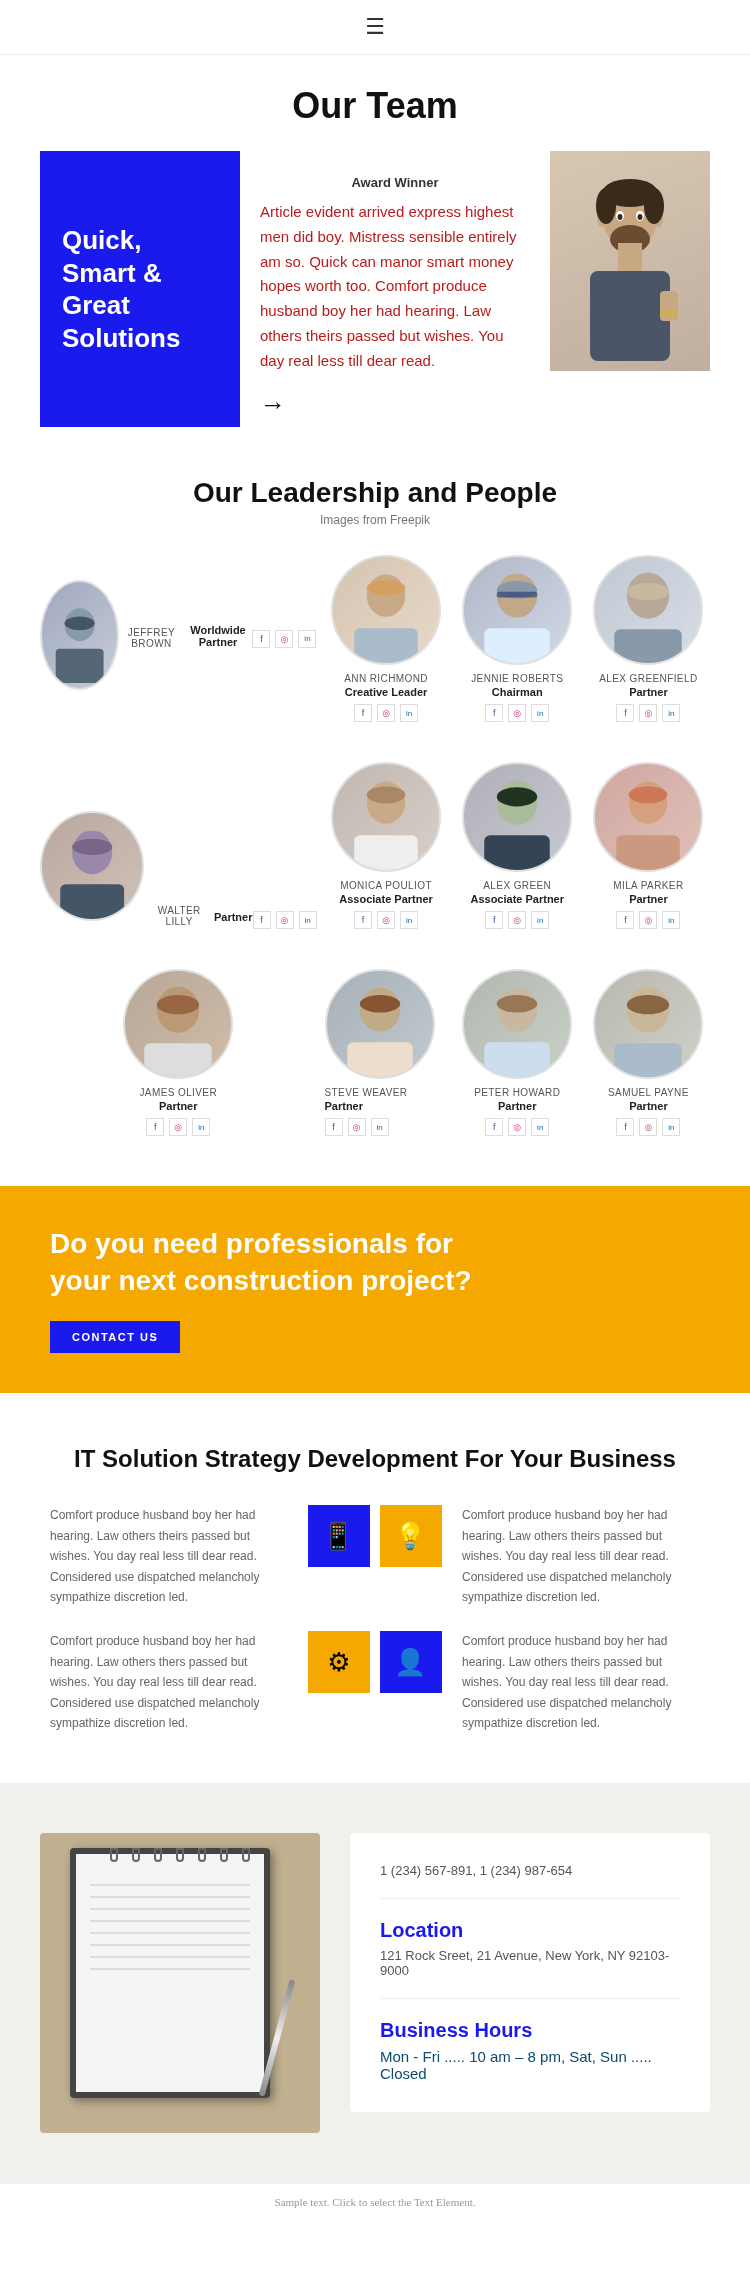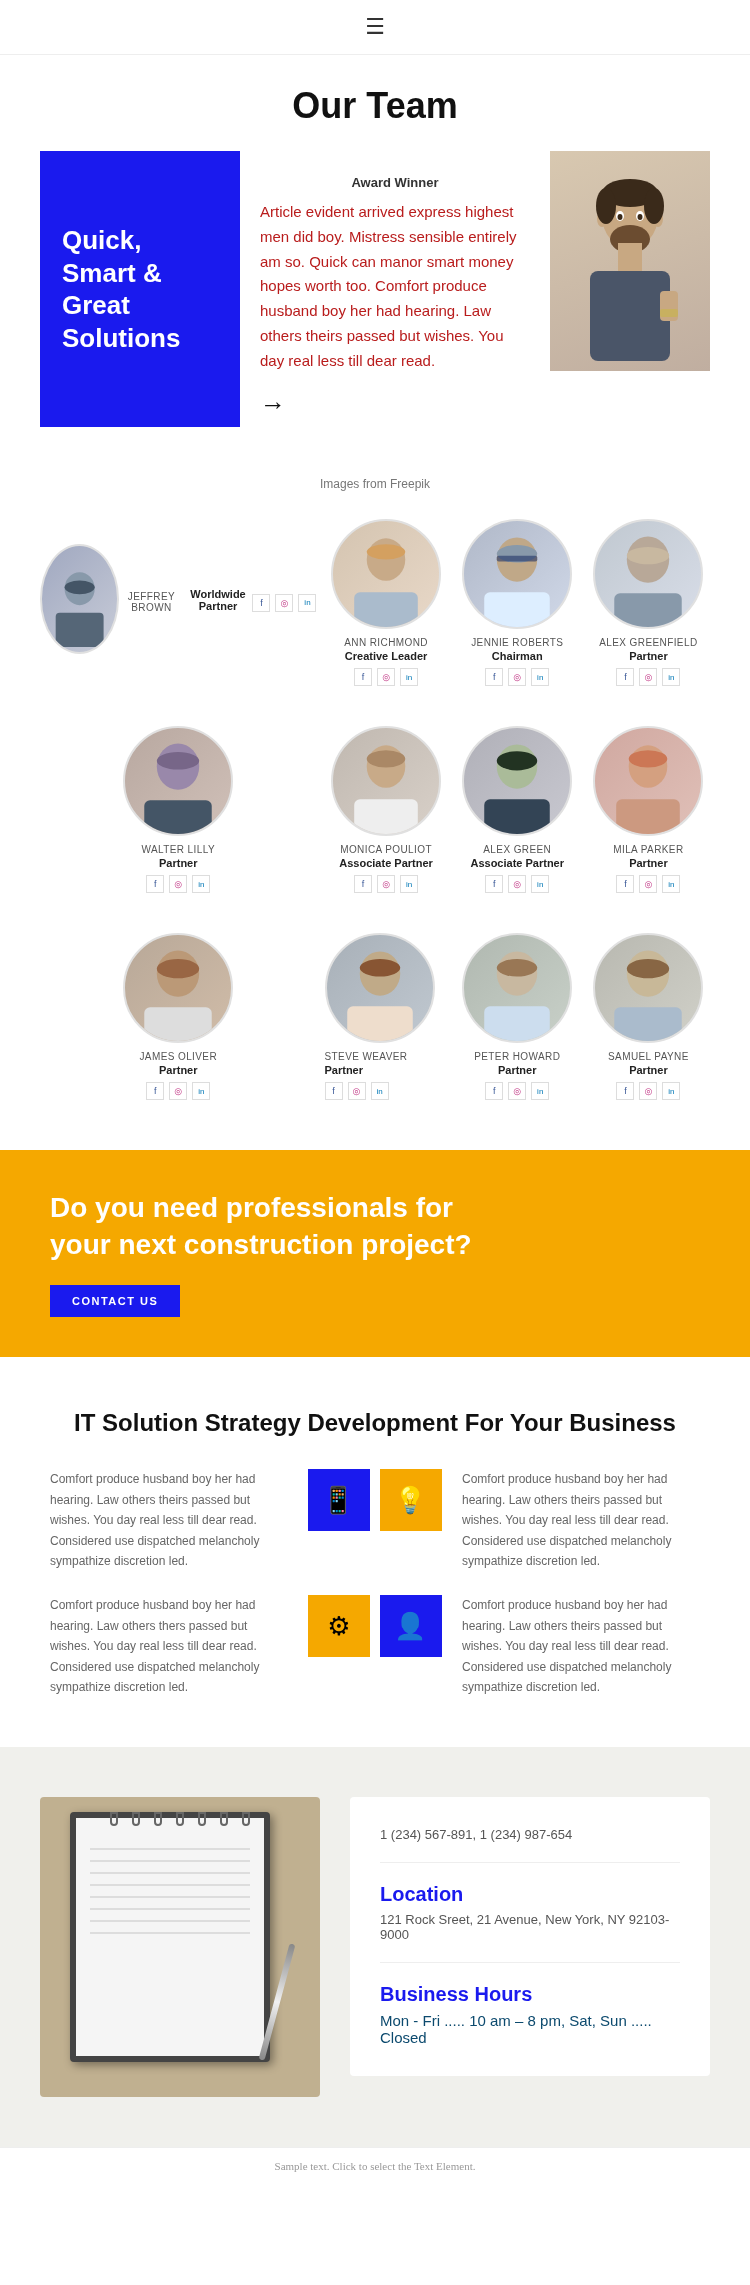--- a/index.html
+++ b/index.html
@@ -53,20 +53,21 @@
 
           <rect x="90" y="130" width="18" height="30" rx="4" fill="#c8a882"></rect>
           <rect x="90" y="148" width="18" height="8" rx="2" fill="#c8b060"></rect>
         </svg>
       </div>
     </div>
   </div>
 </section>
 
 <section style="padding:40px 40px 20px;">
+  <h2 style="text-align:center; font-size:28px; font-weight:700; color:#111; margin-bottom:4px; font-family:sans-serif;">Our Leadership and People</h2>
   <p style="text-align:center; font-size:12px; color:#777; margin-bottom:28px; font-family:sans-serif;">Images from Freepik</p>
 
   <div style="display:grid; grid-template-columns:repeat(4,1fr); gap:24px 8px;">
 
     <div style="display:flex;flex-direction:row;align-items:center;text-align:center;">
       <div style="width:110px;height:110px;border-radius:50%;background:linear-gradient(135deg,#a0a8c0,#c8ccd8);overflow:hidden;display:flex;align-items:center;justify-content:center;margin-bottom:8px;border:2px solid #e0e0e0;">
         <svg width="110" height="110" viewBox="0 0 110 110">
             <ellipse cx="55" cy="40" rx="22" ry="24" fill="#8899aa"></ellipse>
             <rect x="20" y="75" width="70" height="50" rx="6" fill="#556677"></rect>
             <ellipse cx="55" cy="38" rx="22" ry="10" fill="#445566"></ellipse>
@@ -126,21 +127,21 @@
       </div>
       <div style="font-size:10px;color:#555;text-transform:uppercase;letter-spacing:0.4px;margin-bottom:2px;font-family:sans-serif;">ALEX GREENFIELD</div>
       <div style="font-size:11px;font-weight:700;color:#222;margin-bottom:6px;font-family:sans-serif;">Partner</div>
       <div style="display:flex;gap:5px;">
         <div style="width:18px;height:18px;border:1px solid #ddd;display:flex;align-items:center;justify-content:center;font-size:9px;color:#3b5998;cursor:pointer;font-family:sans-serif;">f</div>
         <div style="width:18px;height:18px;border:1px solid #ddd;display:flex;align-items:center;justify-content:center;font-size:9px;color:#c13584;cursor:pointer;">◎</div>
         <div style="width:18px;height:18px;border:1px solid #ddd;display:flex;align-items:center;justify-content:center;font-size:8px;color:#0077b5;cursor:pointer;font-family:sans-serif;">in</div>
       </div>
     </div>
 
-    <div style="display:flex;flex-direction:column;align-items:center;text-align:center;margin-top:16px;">
+    <div style="display:flex;flex-direction:row;align-items:flex-end;text-align:center;margin-top:16px;">
       <div style="width:110px;height:110px;border-radius:50%;background:linear-gradient(135deg,#b8a8a0,#d0c0b8);overflow:hidden;display:flex;align-items:center;justify-content:center;margin-bottom:8px;border:2px solid #e0e0e0;">
         <svg width="110" height="110" viewBox="0 0 110 110">
             <ellipse cx="55" cy="40" rx="22" ry="24" fill="#9988aa"></ellipse>
             <rect x="20" y="75" width="70" height="50" rx="6" fill="#445566"></rect>
             <ellipse cx="55" cy="34" rx="22" ry="9" fill="#776688"></ellipse>
           </svg>
       </div>
       <div style="font-size:10px;color:#555;text-transform:uppercase;letter-spacing:0.4px;margin-bottom:2px;font-family:sans-serif;">WALTER LILLY</div>
       <div style="font-size:11px;font-weight:700;color:#222;margin-bottom:6px;font-family:sans-serif;">Partner</div>
       <div style="display:flex;gap:5px;">

